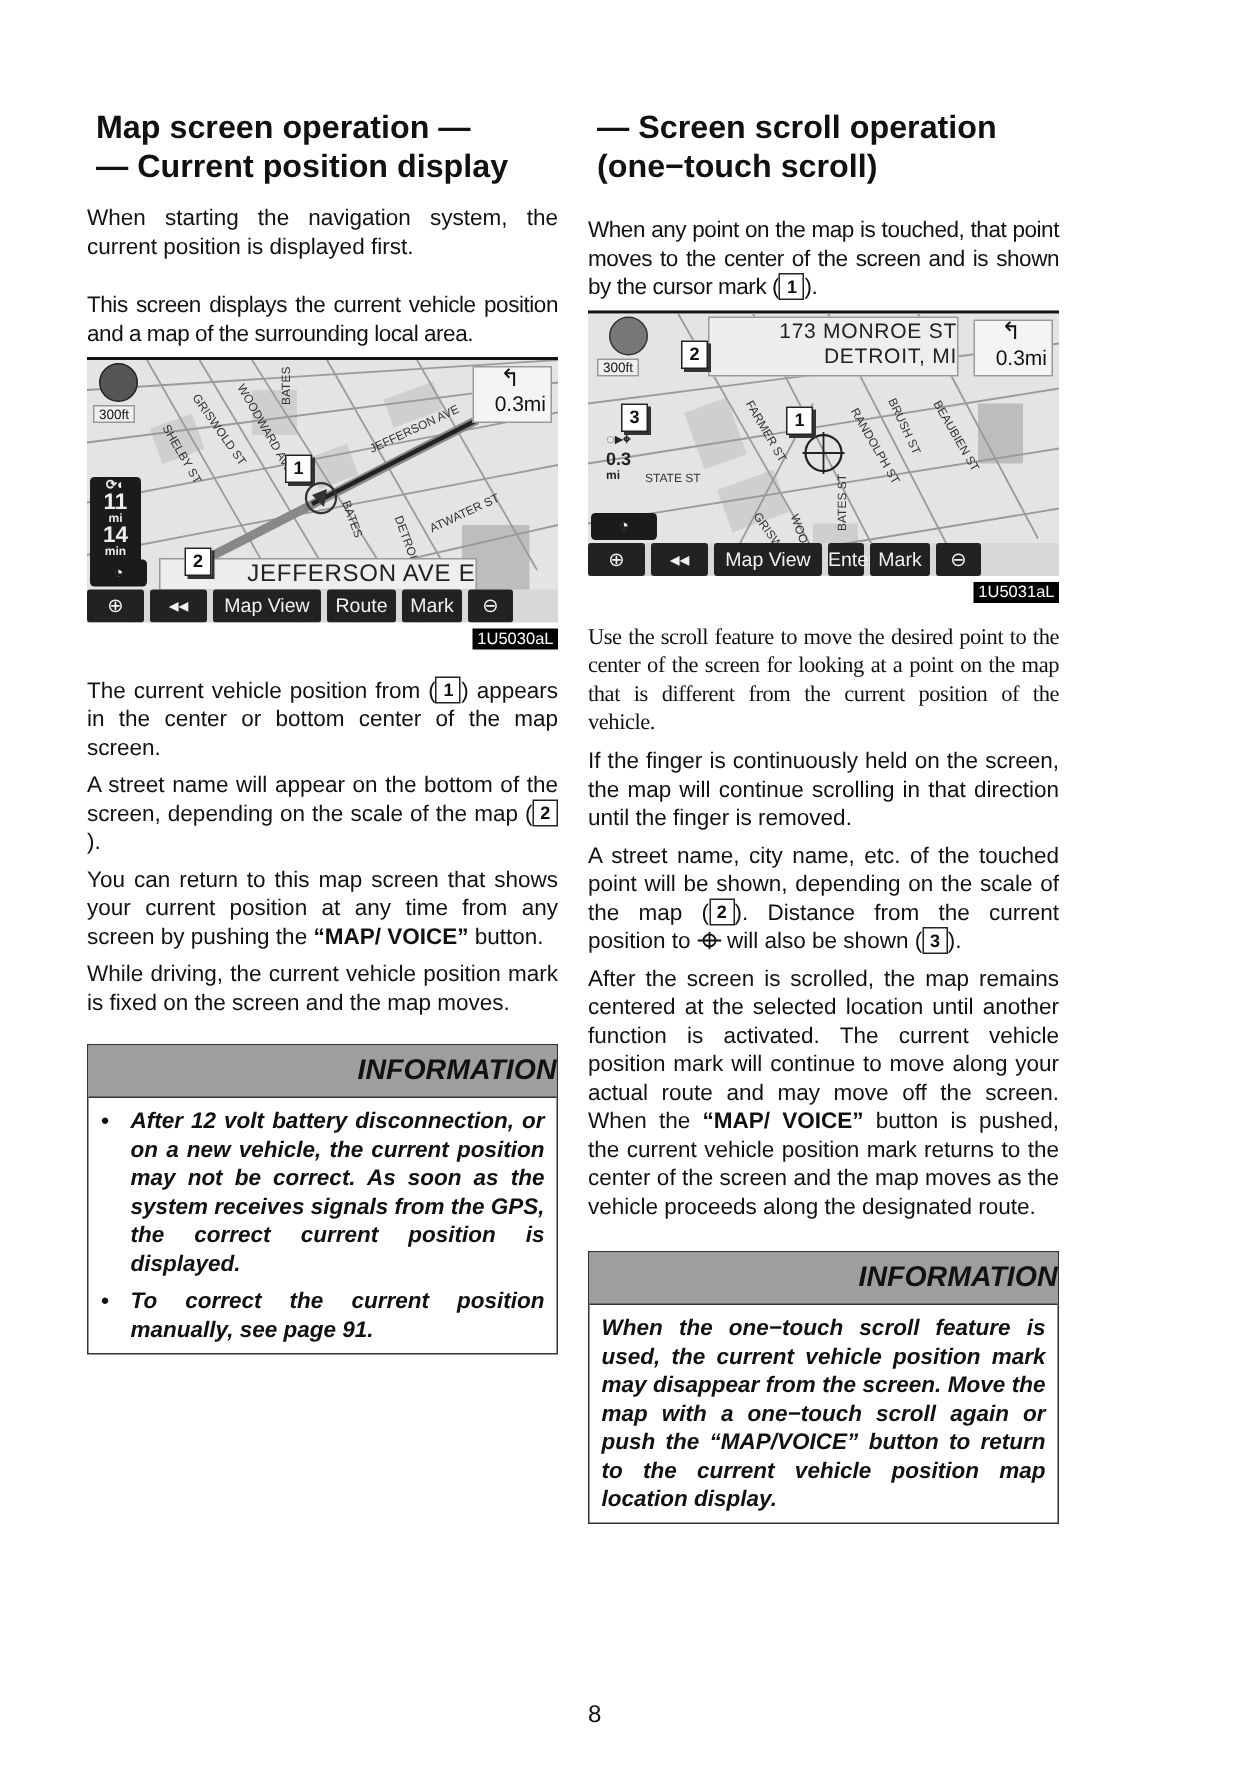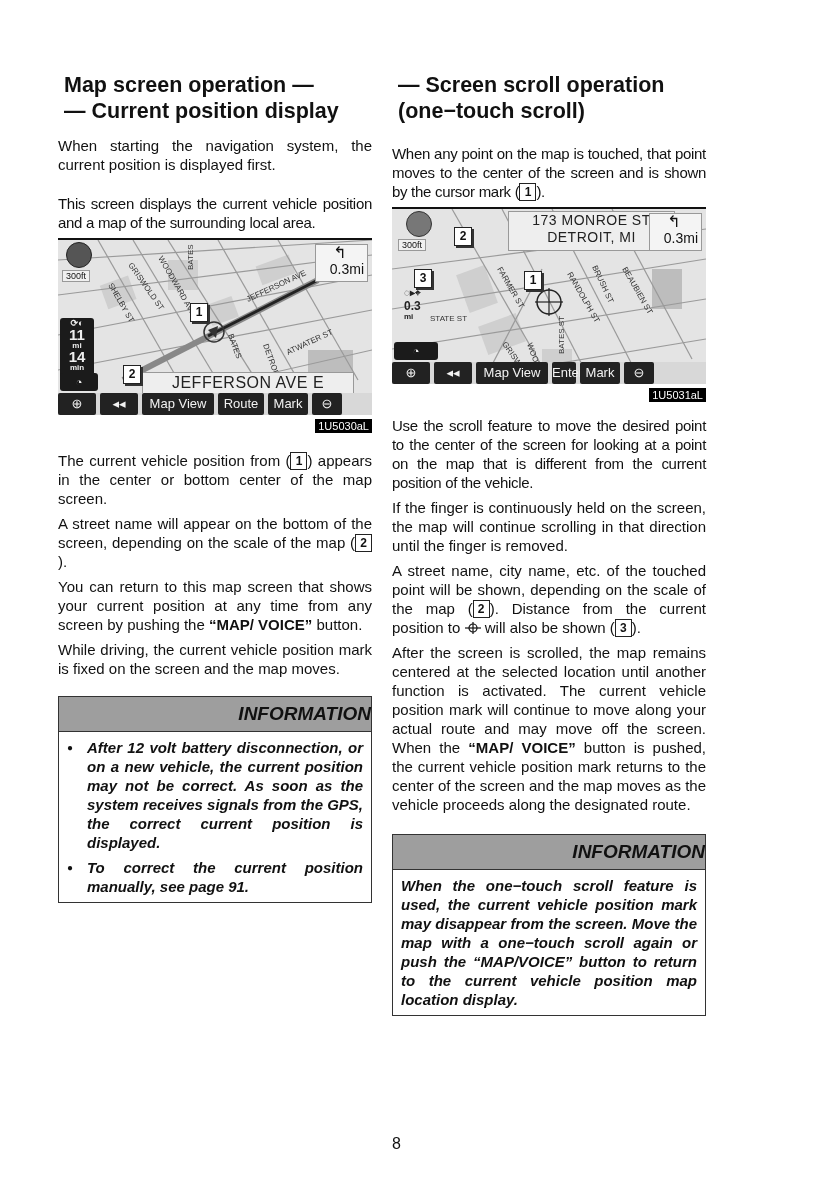--- a/index.html
+++ b/index.html
@@ -14,21 +14,21 @@
   .numbox { display:inline-block; border:1px solid #222; width:15px; height:16px; line-height:16px; text-align:center; font-size:12px; font-weight:bold; vertical-align:1px; background:#fff; }
   .cursor-glyph { display:inline-block; width:16px; height:12px; vertical-align:-1px; }
 
   
   .map { position:relative; width:314px; height:195px; margin:4px 0 10px 0; }
   .map svg.bg { position:absolute; left:0; top:0; }
   .map .code { position:absolute; right:0; bottom:0; background:#000; color:#fff; font-size:11px; padding:1px 3px; font-family:"Liberation Sans", sans-serif;margin-left:36px; }
   .mapscreen { position:absolute; left:0; top:0; width:314px; height:175px; background:#e6e6e6; border-top:2px solid #111; overflow:hidden; }
   .btnbar { position:absolute; left:0; bottom:0; width:100%; height:22px; background:#d8d8d8; display:flex; gap:4px; }
   .btn { background:#222; color:#f2f2f2; font-size:13px; height:22px; line-height:22px; text-align:center; border-radius:2px; font-family:"Liberation Sans", sans-serif; }
-  .streetbar { position:absolute; background:#eeeeee; border:1px solid #999; color:#222; text-align:center; font-size:16px; letter-spacing:0.5px;margin-left:36px; }
+  .streetbar { position:absolute; background:#eeeeee; border:1px solid #999; color:#222; text-align:right; font-size:16px; letter-spacing:0.5px; }
   .callout { position:absolute; width:16px; height:17px; border:1px solid #222; background:#fff; font-size:12px; font-weight:bold; text-align:center; line-height:17px; box-shadow:2px 2px 0 #333; }
   .distbox { position:absolute; background:#f4f4f4; border:1px solid #999; font-size:14px; color:#111; text-align:right; padding-right:3px; }
   .panel-dark { position:absolute; background:#1b1b1b; color:#eee; border-radius:3px; font-weight:bold; text-align:center; }
 
   
   .info { border:1.5px solid #333; margin-top:14px; }
   .info .hdr { background:#9e9e9e; border-bottom:1.5px solid #333; text-align:right; font-style:italic; font-weight:bold; font-size:19px; height:34px; line-height:34px; color:#111; }
   .info .body { padding:6px 8px 6px 8px; font-style:italic; font-weight:bold; font-size:15px; line-height:19px; text-align:justify; }
   .info ul { list-style:none; margin:0; padding:0; }
   .info li { position:relative; padding-left:20px; margin-bottom:6px; }
@@ -206,21 +206,21 @@
         <div class="btn" style="width:38px;">◂◂ OFF</div>
         <div class="btn" style="width:72px;">Map View</div>
         <div class="btn" style="width:24px;">Enter</div>
         <div class="btn" style="width:40px;">Mark</div>
         <div class="btn" style="width:30px;">⊖</div>
       </div>
     </div>
     <div class="code">1U5031aL</div>
   </div>
 
-  <p class="tight" style="margin-top:14px;">Use the scroll feature to move the desired point to the center of the screen for looking at a point on the map that is different from the current position of the vehicle.</p>
+  <p class="tight" style="margin-top:14px;font-family:Liberation Serif, serif;">Use the scroll feature to move the desired point to the center of the screen for looking at a point on the map that is different from the current position of the vehicle.</p>
   <p>If the finger is continuously held on the screen, the map will continue scrolling in that direction until the finger is removed.</p>
   <p>
     <span>A street name, city name, etc. of the touched point will be shown, depending on the scale of the map (</span><span class="numbox">2</span><span>). Distance from the current position to </span><svg class="cursor-glyph" viewBox="0 0 16 12">
         <circle cx="8" cy="6" r="4" fill="none" stroke="#111" stroke-width="1.2"></circle>
         <line x1="0" y1="6" x2="16" y2="6" stroke="#111" stroke-width="1.2"></line>
         <line x1="8" y1="0" x2="8" y2="12" stroke="#111" stroke-width="1.2"></line>
       </svg><span> will also be shown (</span><span class="numbox">3</span><span>).</span>
   </p>
   <p>
     <span>After the screen is scrolled, the map remains centered at the selected location until another function is activated.  The current vehicle position mark will continue to move along your actual route and may move off the screen.  When the </span><b class="q">“MAP/ VOICE”</b><span> button is pushed, the current vehicle position mark returns to the center of the screen and the map moves as the vehicle proceeds along the designated route.</span>

